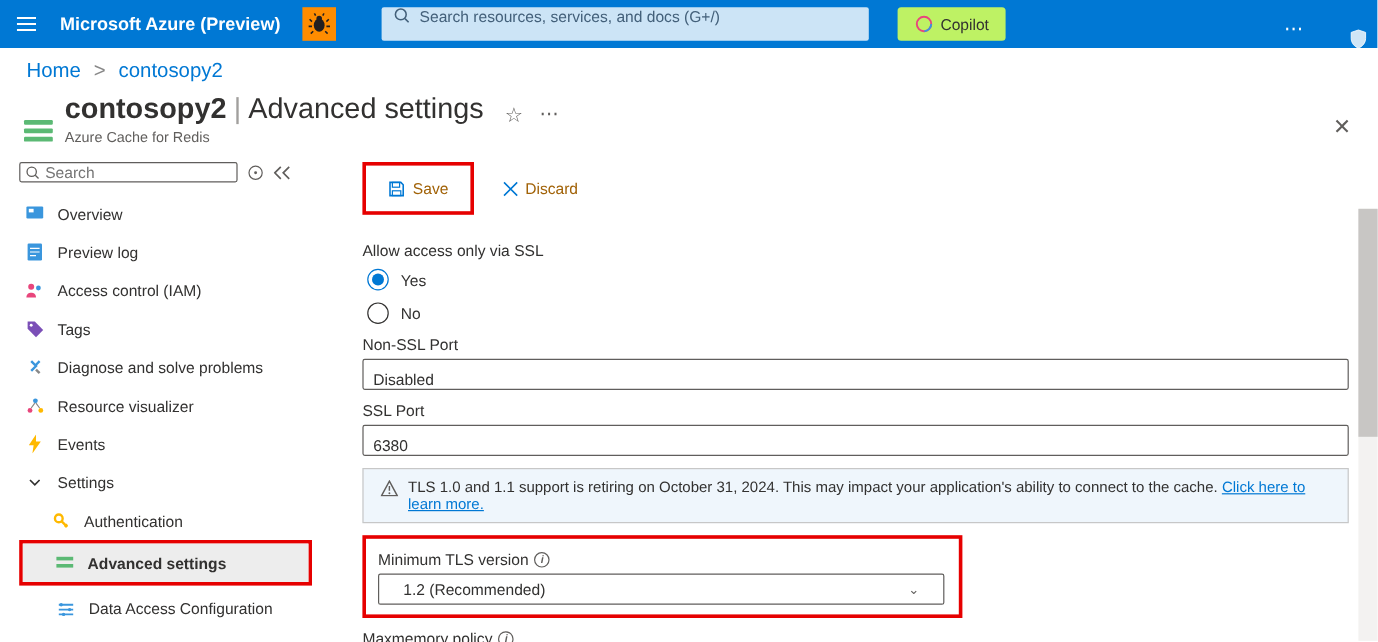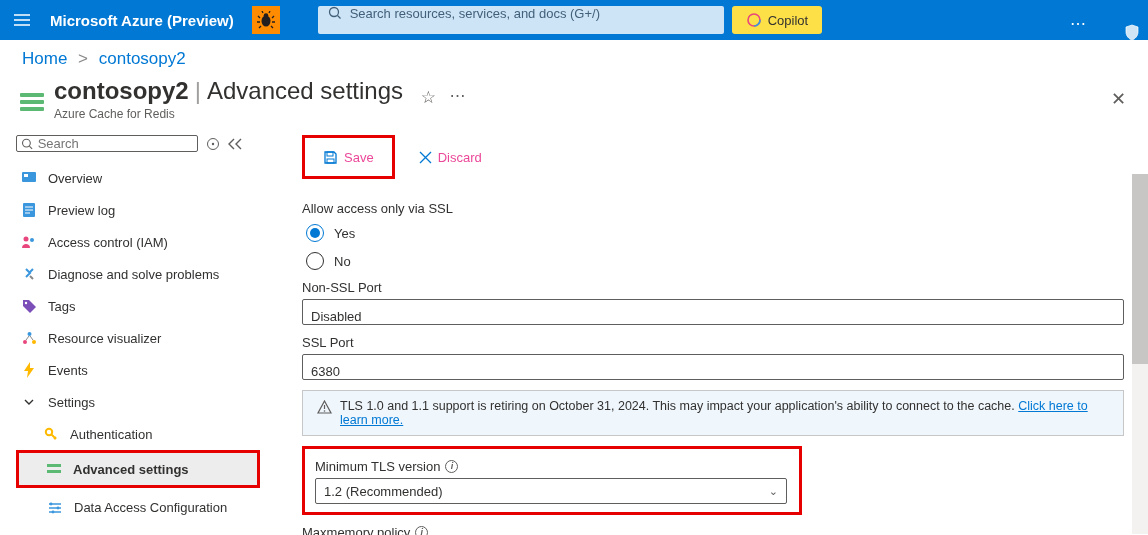--- a/index.html
+++ b/index.html
@@ -6,31 +6,31 @@
     body { width:1148px; height:535px; overflow:hidden; background:#fff; color:#323130; font-size:13px; }
     svg { display:block; }
 
     
     .topbar { height:40px; background:#0078d4; color:#fff; display:flex; align-items:center; padding:0 8px; position:relative; }
     .tb-hamburger { width:28px; display:flex; justify-content:center; align-items:center; height:40px; cursor:pointer; }
     .tb-title { font-size:15px; font-weight:600; margin-left:14px; margin-right:18px; }
     .tb-bug { width:28px; height:28px; background:#ff8c00; display:flex; align-items:center; justify-content:center; margin-right:38px; }
     .tb-search { display:flex; background:#cce4f6; height:28px; width:406px; border-radius:2px; padding:0 10px; color:#43607a; }
     .tb-search span { margin-left:8px; font-size:13px; }
-    .tb-copilot { margin-left:8px; height:28px; background:#fde047; color:#323130; display:flex; align-items:center; padding:0 14px; border-radius:3px; gap:6px; font-size:13px; cursor:pointer; }
+    .tb-copilot { margin-left:24px; height:28px; background:#bef264; color:#323130; display:flex; align-items:center; padding:0 14px; border-radius:3px; gap:6px; font-size:13px; cursor:pointer; }
     .tb-more { position:absolute; right:60px; top:14px; color:#fff; font-size:16px; letter-spacing:2px; }
     .tb-shield { position:absolute; right:8px; bottom:-2px; }
 
     
     .crumb { padding:9px 22px 4px; font-size:17px; }
     .crumb a { color:#0078d4; text-decoration:none; cursor:pointer; }
     .crumb .sep { color:#888; margin:0 6px; }
 
     
-    .titlerow { display:flex; align-items:center; padding:4px 22px 0 18px; }
+    .titlerow { display:flex; align-items:flex-end; padding:4px 22px 0 18px; }
     .title-icon { width:30px; margin-top:6px; }
     .title-main { flex:0 0 auto; margin-left:6px; }
     .title-name { font-size:24px; font-weight:600; display:inline; }
     .title-div { font-size:24px; color:#a19f9d; margin:0 6px; }
     .title-section { font-size:24px; font-weight:400; display:inline; }
     .title-star { margin-left:14px; color:#605e5c; position:relative; top:4px; font-size:17px; cursor:pointer; }
     .title-more { margin-left:10px; color:#605e5c; position:relative; top:2px; font-size:16px; letter-spacing:2px; cursor:pointer; }
     .title-sub { font-size:12px; color:#605e5c; margin-top:2px; }
     .title-close { margin-left:auto; color:#605e5c; font-size:18px; cursor:pointer; padding:4px 0; }
 
@@ -48,36 +48,36 @@
     .nav-label { font-size:13px; }
     .nav-label.bold { font-weight:600; }
     .nav-ico { width:18px; display:flex; justify-content:center; }
     .nav-chev { transform:rotate(0deg); }
     .red-nav { border:3px solid #e60000; margin:0 -0px; }
     .nav-wrap { line-height:1.2; }
 
     
     .main { flex:1; padding-left:42px; position:relative; }
     .cmdbar { display:flex; align-items:center; gap:14px; margin-bottom:22px; }
-    .cmd-btn { display:flex; align-items:center; gap:6px; height:30px; padding:0 10px; cursor:pointer; color:#ec4899; font-size:13px; }
+    .cmd-btn { display:flex; align-items:center; gap:6px; height:30px; padding:0 10px; cursor:pointer; color:#a16207; font-size:13px; }
     .red-save { border:3px solid #e60000; padding:4px 8px; display:inline-block; }
     .form-label { font-size:13px; margin:0 0 8px; }
     .radio-row { display:flex; align-items:center; gap:10px; font-size:13px; margin-bottom:10px; padding-left:4px; }
     .radio { width:18px; height:18px; border:1px solid #323130; border-radius:50%; display:flex; align-items:center; justify-content:center; }
     .radio.checked::after { content:""; width:10px; height:10px; border-radius:50%; background:#0078d4; }
     .radio.checked { border-color:#0078d4; }
     .field-label { font-size:13px; margin:4px 0 4px; display:flex; align-items:center; gap:5px; }
     .info-icon { width:13px; height:13px; border:1px solid #605e5c; border-radius:50%; display:inline-flex; align-items:center; justify-content:center; font-size:9px; color:#605e5c; font-style:italic; font-weight:600; line-height:1; }
     .field-input { width:822px; height:26px; border:1px solid #605e5c; border-radius:2px; padding:0 8px; font-size:13px; display:flex; align-items:flex-end; background:#fff; }
     .field-input.readonly { color:#323130; }
     .info-banner { width:822px; border:1px solid #c7c7c7; background:#eff6fc; padding:8px 14px; font-size:12.5px; display:flex; align-items:flex-start; gap:8px; margin-top:10px; margin-bottom:10px; }
     .info-banner .tri { position:relative; top:1px; }
     .info-banner a { color:#0078d4; text-decoration:underline; cursor:pointer; }
     .red-tls { border:3px solid #e60000; padding:6px 10px 8px; width:500px; margin-top:4px; }
-    .select-box { width:822px; height:26px; border:1px solid #605e5c; border-radius:2px; padding:0 8px; font-size:13px; display:flex; align-items:center; justify-content:space-between; background:#fff; cursor:pointer; margin-top:4px; }
+    .select-box { width:822px; height:26px; border:1px solid #605e5c; border-radius:2px; padding:0 20px; font-size:13px; display:flex; align-items:center; justify-content:space-between; background:#fff; cursor:pointer; margin-top:4px; }
     .red-tls .select-box { width:472px; }
     .chev-down { color:#605e5c; font-size:11px; }
     .scrollbar-v { position:absolute; right:0; top:174px; width:16px; height:360px; background:#f3f2f1; }
     .scrollbar-v-thumb { position:absolute; top:0; width:16px; height:190px; background:#c8c6c4; }
     .spacer { height:6px; }
   </style>
 </head>
 <body>
 
 <div class="topbar">
@@ -187,34 +187,34 @@
             <circle cx="5" cy="4" r="2.5" fill="#e8467c"></circle>
             <circle cx="11" cy="5" r="2" fill="#3a96dd"></circle>
             <path d="M1 13c0-3 2-4 4-4s4 1 4 4" fill="#e8467c"></path>
           </svg>
         </div>
       <span class="nav-label">Access control (IAM)</span>
     </div>
     <div class="nav-item">
       <div class="nav-ico">
           <svg width="15" height="15" viewBox="0 0 15 15">
+            <path d="M1 1h6l7 7-6 6-7-7z" fill="#7b4fb7"></path>
+            <circle cx="4" cy="4" r="1.2" fill="#fff"></circle>
+          </svg>
+        </div>
+      <span class="nav-label">Tags</span>
+    </div>
+    <div class="nav-item">
+      <div class="nav-ico">
+          <svg width="15" height="15" viewBox="0 0 15 15">
             <path d="M4 2l4 4-4 4M11 2l-4 4" stroke="#3a96dd" stroke-width="2" fill="none"></path>
             <path d="M8 9l3 3" stroke="#888" stroke-width="2"></path>
           </svg>
         </div>
       <span class="nav-label">Diagnose and solve problems</span>
-    </div>
-    <div class="nav-item">
-      <div class="nav-ico">
-          <svg width="15" height="15" viewBox="0 0 15 15">
-            <path d="M1 1h6l7 7-6 6-7-7z" fill="#7b4fb7"></path>
-            <circle cx="4" cy="4" r="1.2" fill="#fff"></circle>
-          </svg>
-        </div>
-      <span class="nav-label">Tags</span>
     </div>
     <div class="nav-item">
       <div class="nav-ico">
           <svg width="15" height="15" viewBox="0 0 15 15">
             <circle cx="7.5" cy="3" r="2" fill="#3a96dd"></circle>
             <circle cx="3" cy="11" r="2" fill="#e8467c"></circle>
             <circle cx="12" cy="11" r="2" fill="#ffb900"></circle>
             <path d="M7 5L4 9M8 5l3 4" stroke="#888"></path>
           </svg>
         </div>

